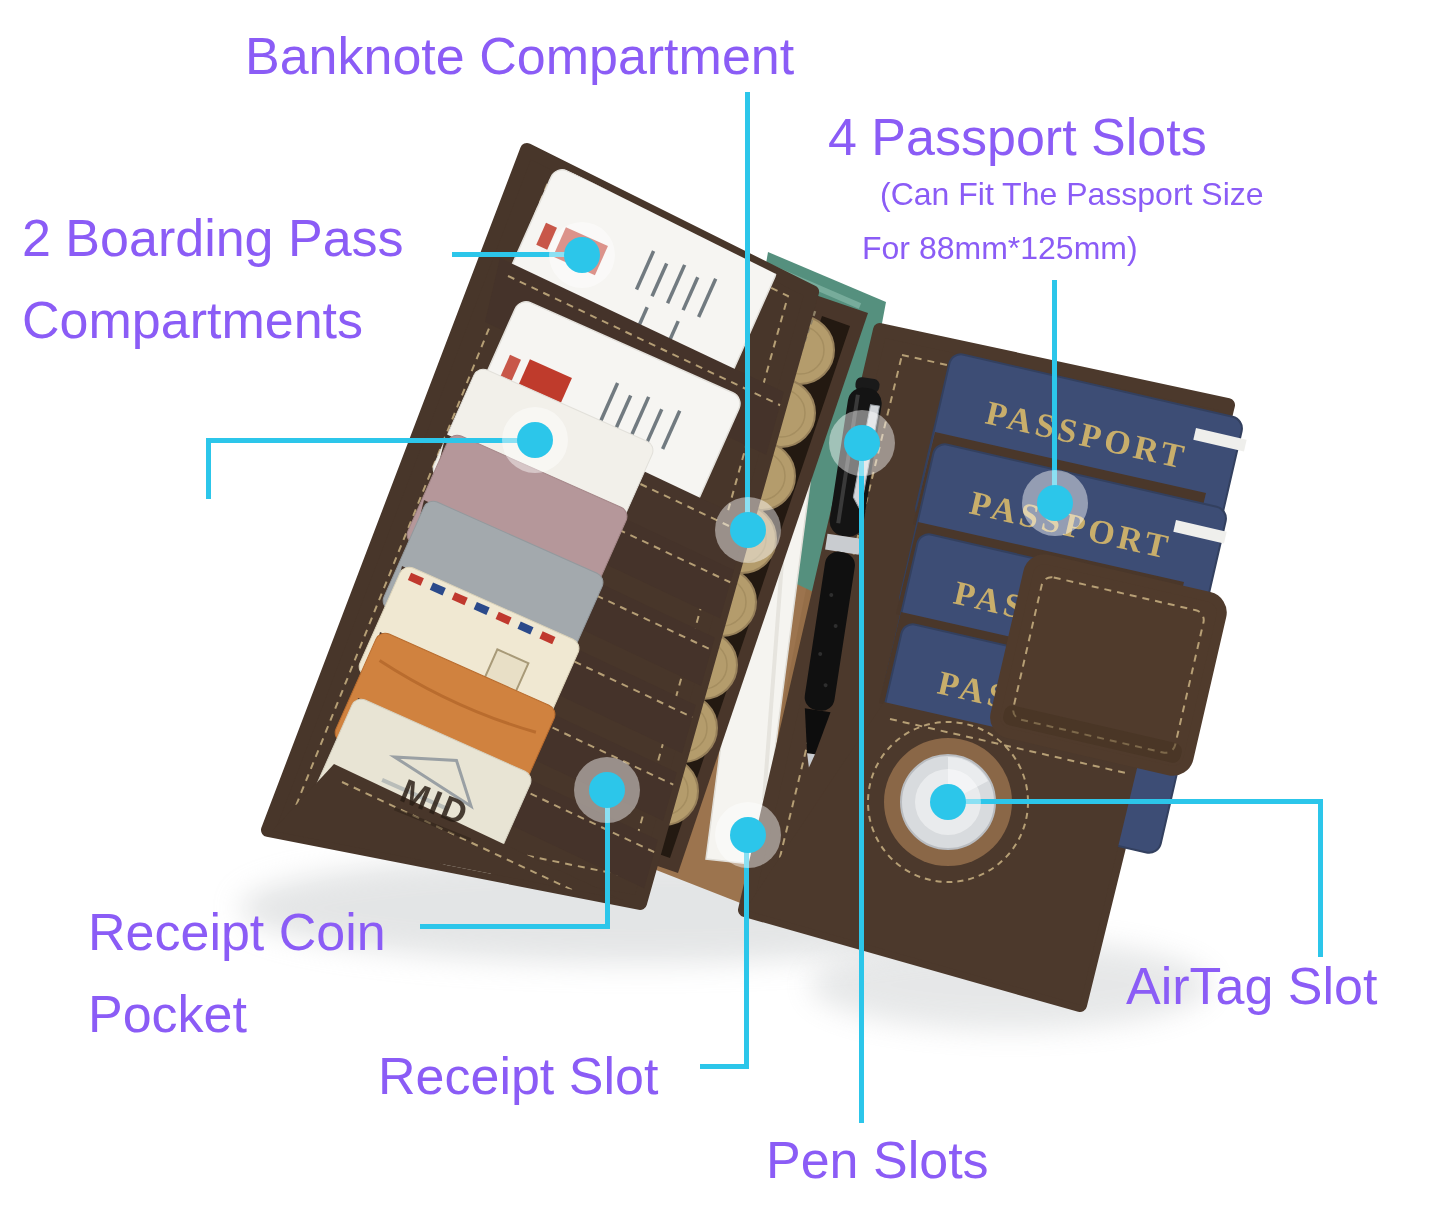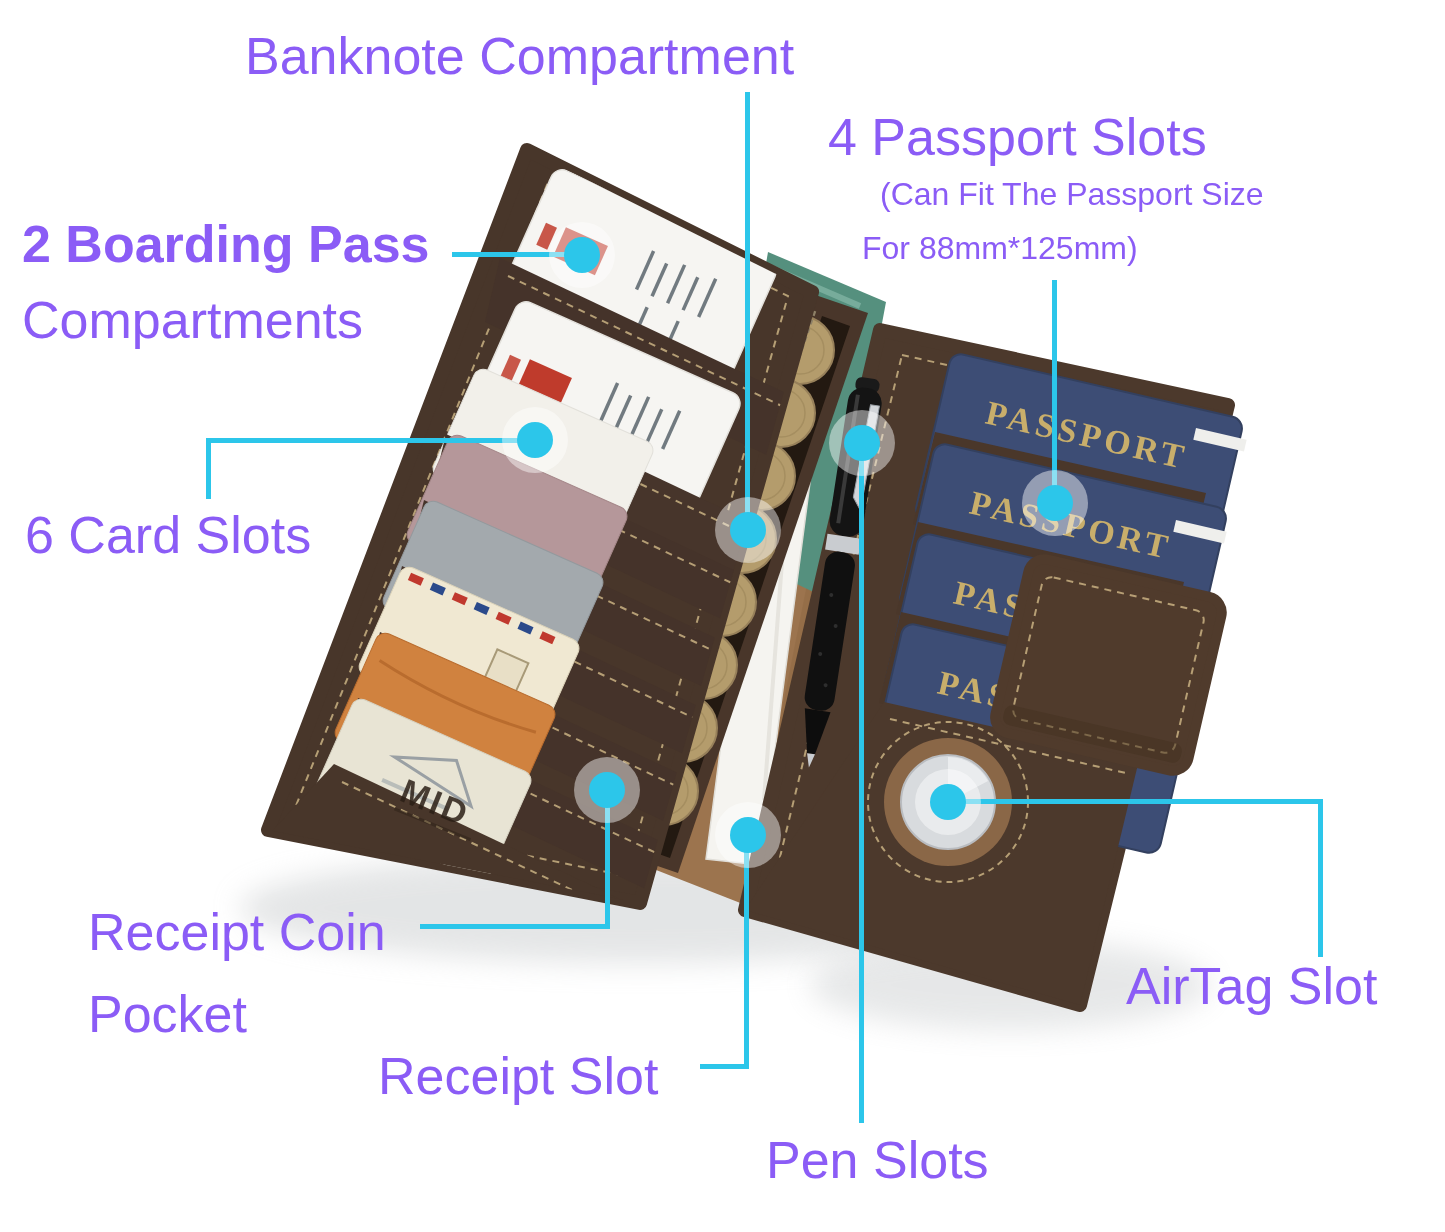--- a/index.html
+++ b/index.html
@@ -256,24 +256,23 @@
   <div class="dot" style="left:844px;top:425px;"></div>
   <div class="dot" style="left:1037px;top:485px;"></div>
   <div class="dot" style="left:930px;top:784px;"></div>
 
   <div class="label" style="left:245px;top:26px;">Banknote Compartment</div>
 
   <div class="label" style="left:828px;top:100px;margin-top:7px;">4 Passport Slots</div>
   <div class="label sub" style="left:880px;top:168px;">(Can Fit The Passport Size</div>
   <div class="label sub" style="left:862px;top:222px;">For 88mm*125mm)</div>
 
-  <div class="label" style="left:22px;top:214px;font-weight:bold;">2 Boarding Pass</div>
+  <div class="label" style="left:22px;top:208px;">2 Boarding Pass</div>
   <div class="label" style="left:22px;top:290px;">Compartments</div>
 
-  <div class="label" style="left:25px;top:505px;">6 Card Slots</div>
 
   <div class="label" style="left:88px;top:902px;">Receipt Coin</div>
   <div class="label" style="left:88px;top:984px;">Pocket</div>
 
   <div class="label" style="left:378px;top:1046px;">Receipt Slot</div>
 
   <div class="label" style="left:766px;top:1130px;">Pen Slots</div>
 
   <div class="label" style="left:1126px;top:956px;">AirTag Slot</div>
 </div>

